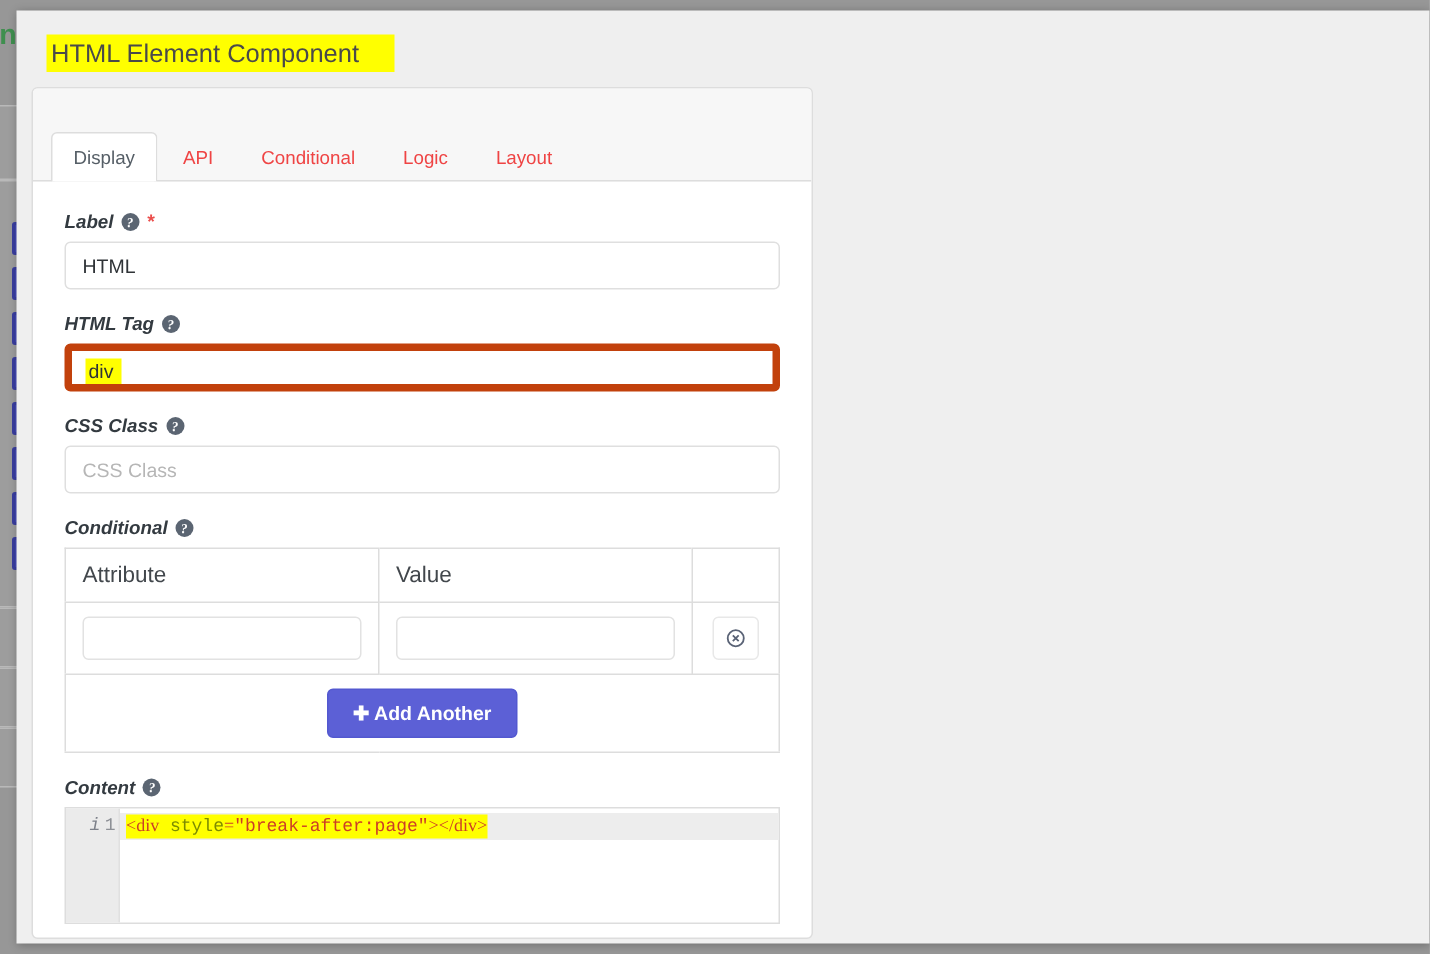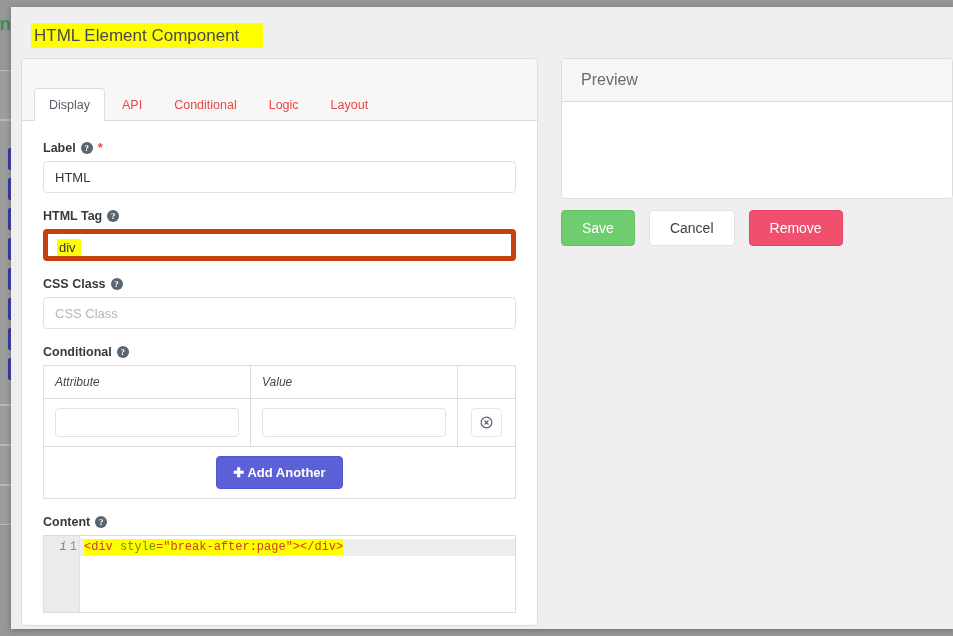--- a/index.html
+++ b/index.html
@@ -122,20 +122,21 @@
   }
   .field { margin-bottom: 16px; }
   .field-label {
     font-size: 12.5px;
     color: #333a40;
     font-weight: bold;
     margin-bottom: 6px;
     display: flex;
     align-items: center;
     gap: 5px;
+    font-style: italic;
   }
   .help-icon {
     display: inline-block;
     width: 12px; height: 12px;
     border-radius: 50%;
     background: #5b6572;
     color: #ffffff;
     font-size: 9px;
     line-height: 12px;
     text-align: center;
@@ -177,28 +178,27 @@
 
   
   .attr-table {
     width: 100%;
     border: 1px solid #dddddd;
     border-radius: 3px;
     border-collapse: collapse;
     background: #ffffff;
   }
   .attr-table th {
-    font-size: 12px;
+    font-size: 15px;
     color: #42474c;
     font-weight: normal;
     text-align: left;
     padding: 9px 11px;
     border-bottom: 1px solid #dddddd;
     border-right: 1px solid #dddddd;
-    font-style: italic;
   }
   .attr-table th:last-child { border-right: none; width: 58px; }
   .attr-table td {
     padding: 9px 11px;
     border-bottom: 1px solid #dddddd;
     border-right: 1px solid #dddddd;
     vertical-align: middle;
   }
   .attr-table td:last-child { border-right: none; text-align: center; }
   .cell-input {
@@ -257,21 +257,21 @@
   }
   #gutter .gutter-info { color: #7d818a; font-style: italic; margin-right: 3px; }
   #code-lines { flex: 1; position: relative; padding-top: 3px; }
   .code-line {
     line-height: 17px;
     background: #ededed;
     padding-left: 4px;
     white-space: pre;
   }
   .code-hl { background: #ffff00; padding: 1px 0; }
-  .tk-tag   { color: #cc3e26; }
+  .tk-tag   { color: #cc3e26; font-family: Liberation Serif, serif; }
   .tk-attr  { color: #7d8c00; }
   .tk-str   { color: #cc3e26; }
 
   
   #right-col {
     flex: 1;
     padding: 0 0 0 23px;
     position: relative;
   }
   #preview-card {
@@ -428,27 +428,15 @@
             </div>
             <div id="code-lines">
               <div class="code-line"><span class="code-hl"><span class="tk-tag">&lt;div</span> <span class="tk-attr">style</span><span class="tk-tag">=</span><span class="tk-str">"break-after:page"</span><span class="tk-tag">&gt;&lt;/div&gt;</span></span></div>
             </div>
           </div>
         </div>
 
       </div>
     </div>
 
-    <div id="right-col">
-      <div id="preview-card">
-        <div id="preview-head">Preview</div>
-        <div id="preview-body"></div>
-      </div>
-
-      <div id="action-row">
-        <button class="act-btn btn-save">Save</button>
-        <button class="act-btn btn-cancel">Cancel</button>
-        <button class="act-btn btn-remove">Remove</button>
-      </div>
-    </div>
 
   </div>
 </div>
 
 </body></html>

